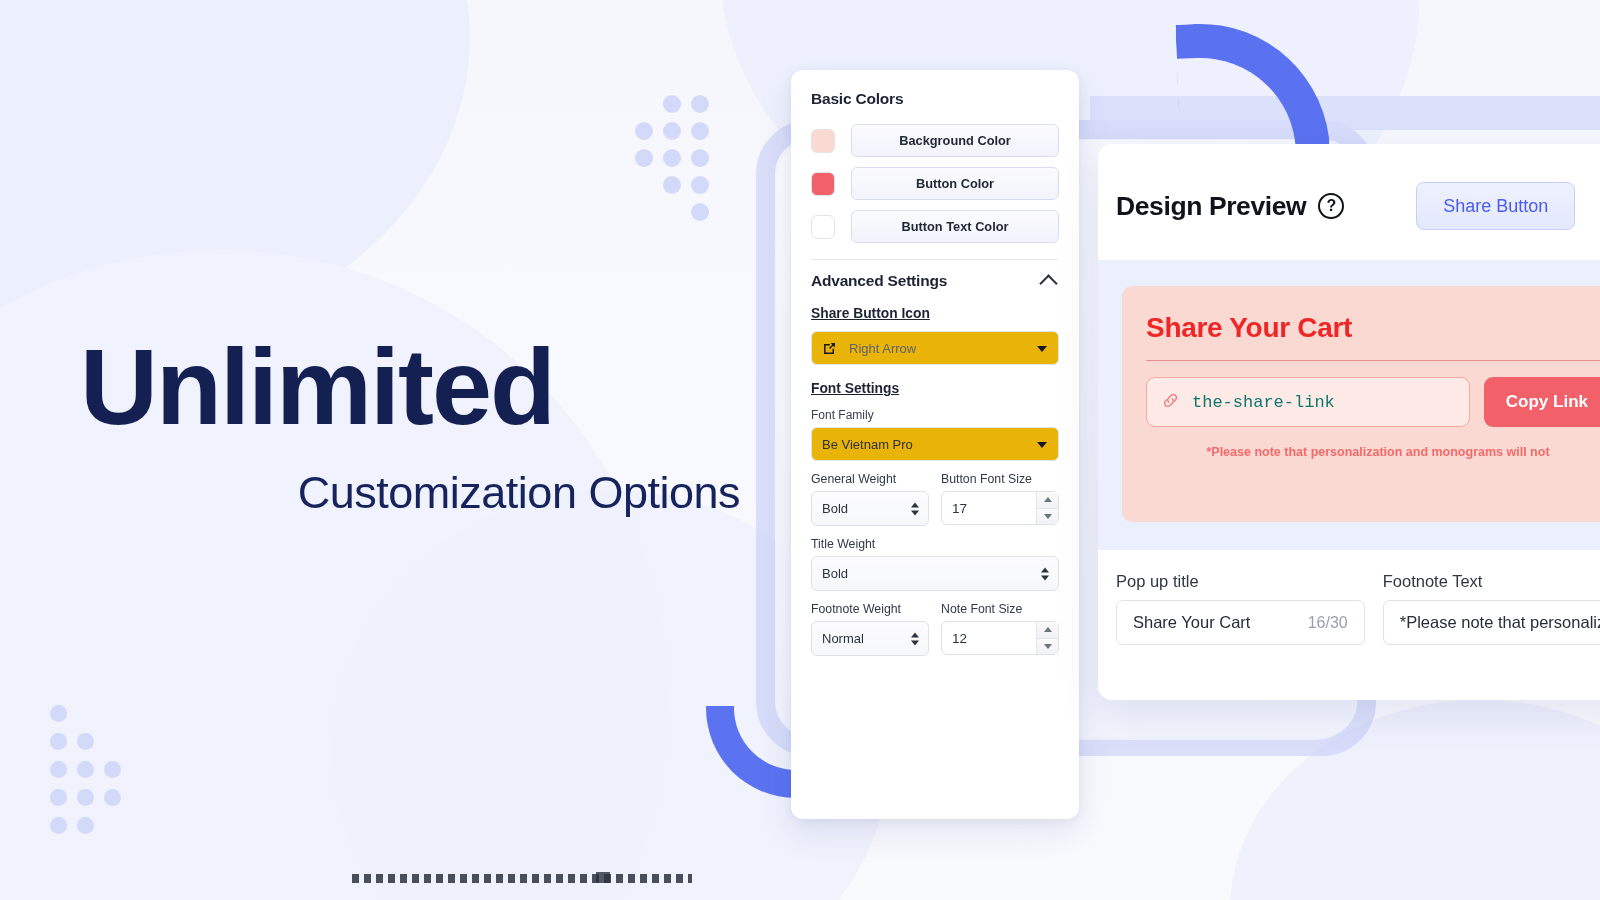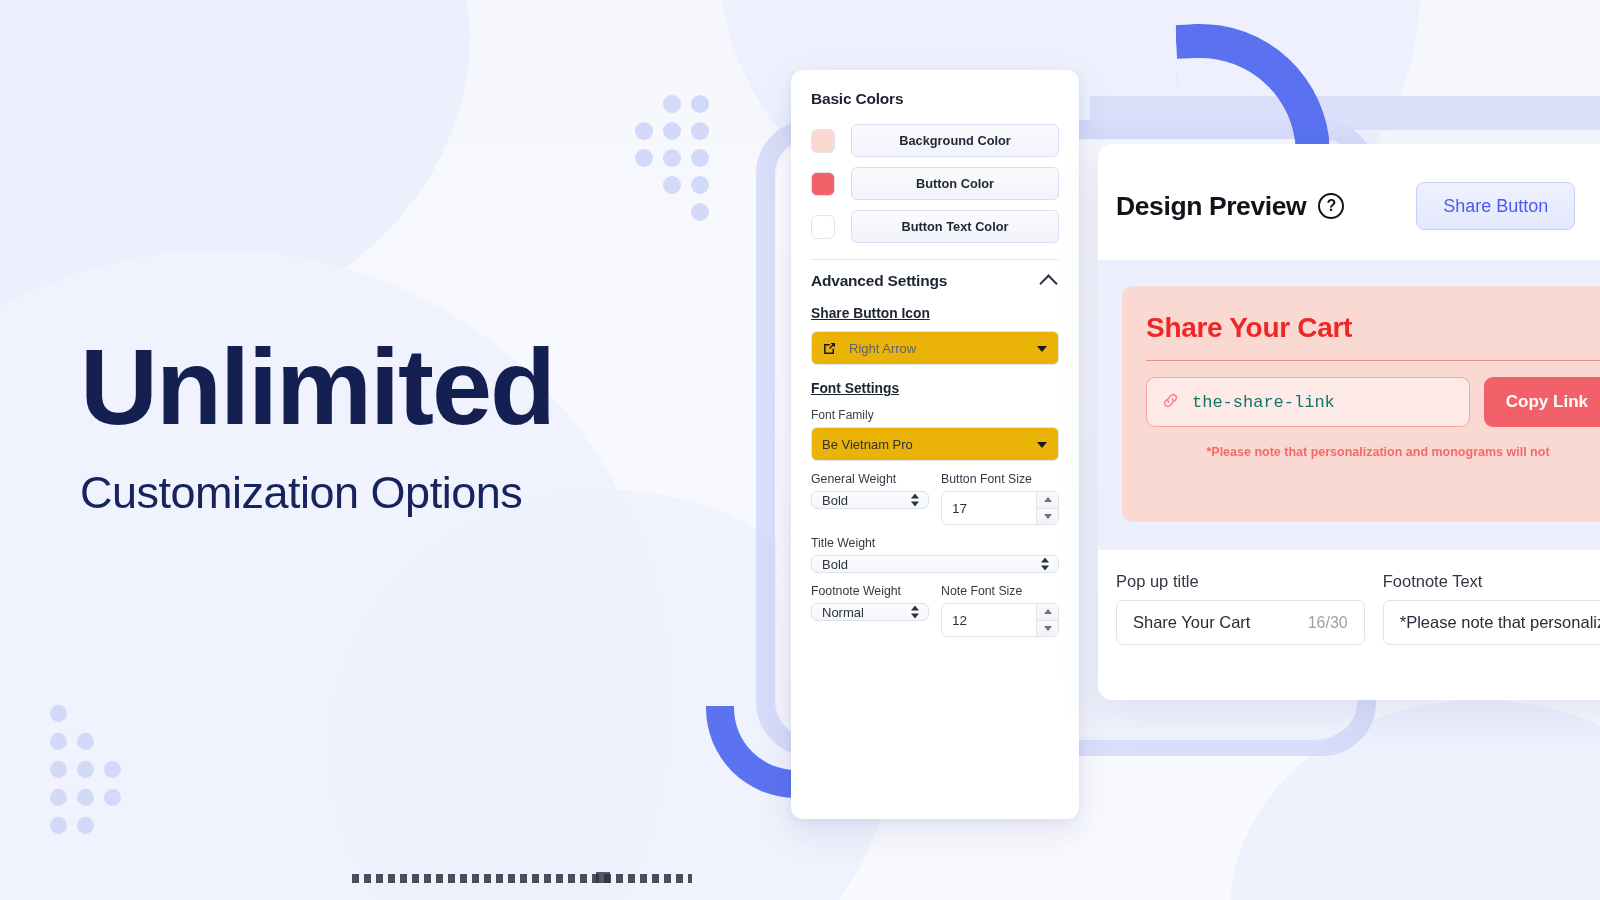--- a/index.html
+++ b/index.html
@@ -113,21 +113,21 @@
   .hero { position: absolute; left: 80px; top: 330px; width: 660px; }
   .hero-title {
     font-size: 108px;
     font-weight: 700;
     letter-spacing: -2px;
     color: #141f52;
     line-height: 1.05;
   }
   .hero-sub {
     margin-top: 24px;
-    text-align: left;
+    text-align: right;
     font-size: 45px;
     font-weight: 400;
     color: #17235c;
     letter-spacing: -.5px;
   }
 
   
   .panel {
     position: absolute;
     left: 791px; top: 70px;
@@ -216,21 +216,21 @@
     border-top: 6.5px solid #15181d;
   }
   .ext-icon { margin-right: 12px; display: flex; }
   .two-col {
     display: flex; gap: 12px;
   }
   .two-col > div { flex: 1; }
   .mini-label { font-size: 12.3px; color: #313a49; margin-top: 11px; margin-bottom: 5px; }
   .stepsel {
     position: relative;
-    height: 18px;
+    height: 35px;
     border: 1px solid #dfe1ea;
     border-radius: 6px;
     background: linear-gradient(180deg,#fcfcfe,#f6f7fa);
     display: flex; align-items: center;
     padding: 0 10px;
     font-size: 13px; color: #2b3240;
     cursor: pointer;
   }
   .updown {
     position: absolute; right: 9px; top: 50%;

